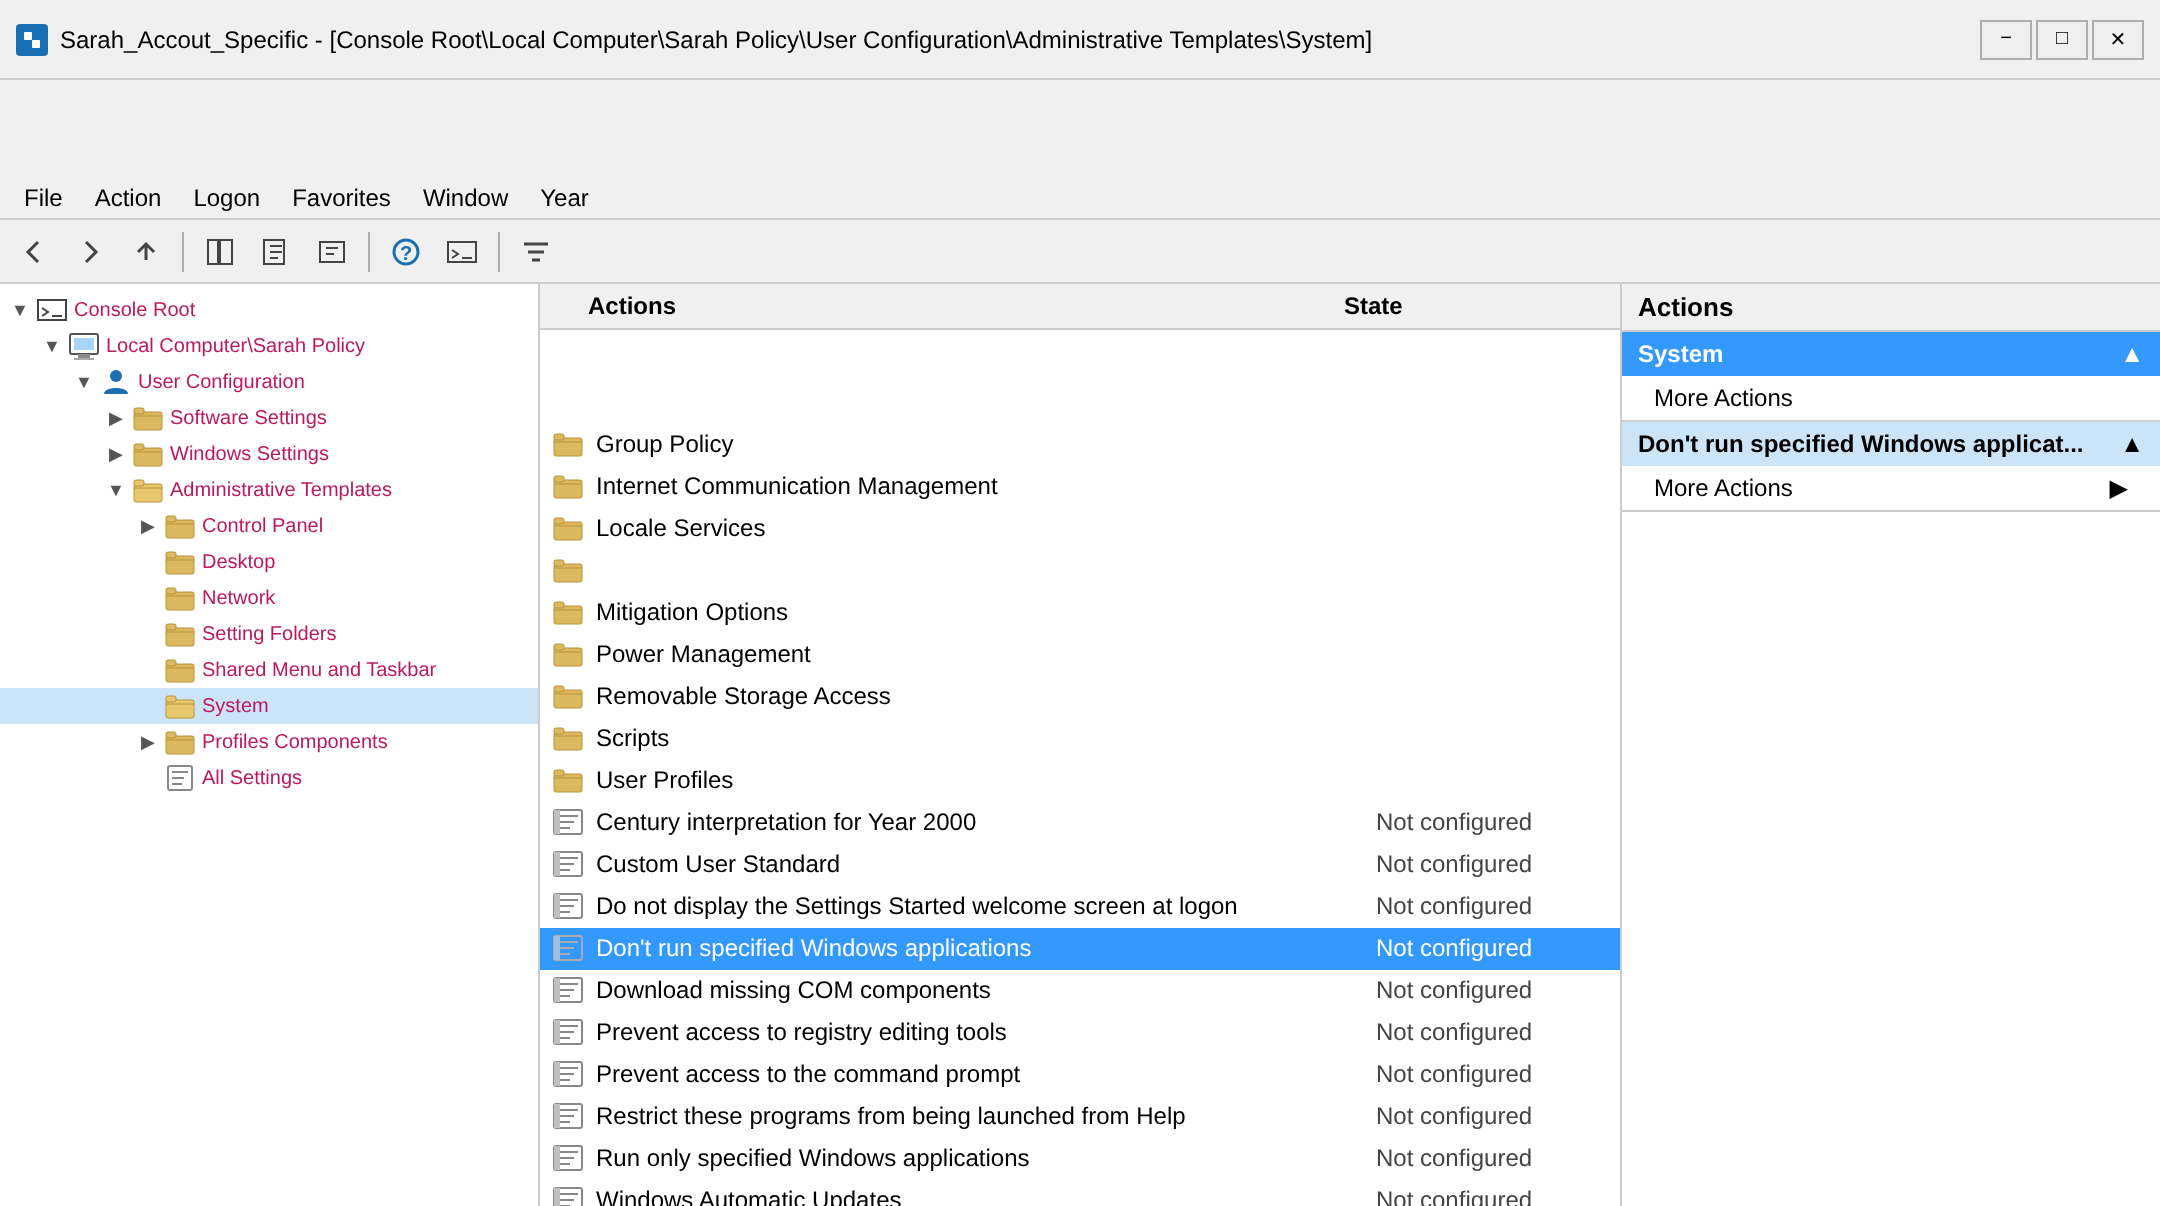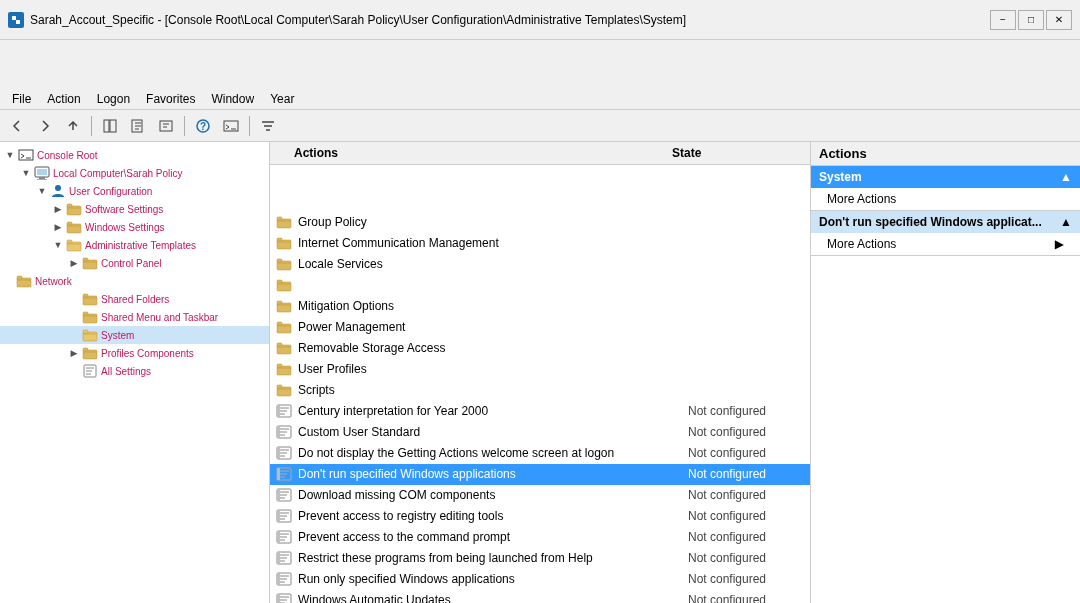--- a/index.html
+++ b/index.html
@@ -461,43 +461,54 @@
       <span class="tree-icon">
         <svg width="16" height="16" viewBox="0 0 16 16">
           <rect x="1" y="5" width="14" height="9" rx="1" fill="#dcb95e" stroke="#b8923a" stroke-width="0.5"></rect>
           <path d="M1 7h14" stroke="#b8923a" stroke-width="0.5"></path>
           <rect x="1" y="3" width="5" height="3" rx="1" fill="#dcb95e" stroke="#b8923a" stroke-width="0.5"></rect>
         </svg>
       </span>
       <span class="tree-label">Control Panel</span>
     </div>
 
-
-    <div class="tree-item" style="">
-      <span class="tree-expander" style="width:16px"></span>
-      <span class="tree-icon">
-        <svg width="16" height="16" viewBox="0 0 16 16">
-          <rect x="1" y="5" width="14" height="9" rx="1" fill="#dcb95e" stroke="#b8923a" stroke-width="0.5"></rect>
-          <path d="M1 7h14" stroke="#b8923a" stroke-width="0.5"></path>
-          <rect x="1" y="3" width="5" height="3" rx="1" fill="#dcb95e" stroke="#b8923a" stroke-width="0.5"></rect>
-        </svg>
-      </span>
-      <span class="tree-label">Network</span>
-    </div>
-
     <div class="tree-item" style="padding-left:66px">
       <span class="tree-expander" style="width:16px"></span>
       <span class="tree-icon">
         <svg width="16" height="16" viewBox="0 0 16 16">
           <rect x="1" y="5" width="14" height="9" rx="1" fill="#dcb95e" stroke="#b8923a" stroke-width="0.5"></rect>
           <path d="M1 7h14" stroke="#b8923a" stroke-width="0.5"></path>
           <rect x="1" y="3" width="5" height="3" rx="1" fill="#dcb95e" stroke="#b8923a" stroke-width="0.5"></rect>
         </svg>
       </span>
-      <span class="tree-label">Shared Folders</span>
+      <span class="tree-label">Desktop</span>
+    </div>
+
+    <div class="tree-item" style="padding-left:66px">
+      <span class="tree-expander" style="width:16px"></span>
+      <span class="tree-icon">
+        <svg width="16" height="16" viewBox="0 0 16 16">
+          <rect x="1" y="5" width="14" height="9" rx="1" fill="#dcb95e" stroke="#b8923a" stroke-width="0.5"></rect>
+          <path d="M1 7h14" stroke="#b8923a" stroke-width="0.5"></path>
+          <rect x="1" y="3" width="5" height="3" rx="1" fill="#dcb95e" stroke="#b8923a" stroke-width="0.5"></rect>
+        </svg>
+      </span>
+      <span class="tree-label">Network</span>
+    </div>
+
+    <div class="tree-item" style="padding-left:66px">
+      <span class="tree-expander" style="width:16px"></span>
+      <span class="tree-icon">
+        <svg width="16" height="16" viewBox="0 0 16 16">
+          <rect x="1" y="5" width="14" height="9" rx="1" fill="#dcb95e" stroke="#b8923a" stroke-width="0.5"></rect>
+          <path d="M1 7h14" stroke="#b8923a" stroke-width="0.5"></path>
+          <rect x="1" y="3" width="5" height="3" rx="1" fill="#dcb95e" stroke="#b8923a" stroke-width="0.5"></rect>
+        </svg>
+      </span>
+      <span class="tree-label">Setting Folders</span>
     </div>
 
     <div class="tree-item" style="padding-left:66px">
       <span class="tree-expander" style="width:16px"></span>
       <span class="tree-icon">
         <svg width="16" height="16" viewBox="0 0 16 16">
           <rect x="1" y="5" width="14" height="9" rx="1" fill="#dcb95e" stroke="#b8923a" stroke-width="0.5"></rect>
           <path d="M1 7h14" stroke="#b8923a" stroke-width="0.5"></path>
           <rect x="1" y="3" width="5" height="3" rx="1" fill="#dcb95e" stroke="#b8923a" stroke-width="0.5"></rect>
         </svg>
@@ -637,33 +648,33 @@
       </div>
 
       <div class="list-row">
         <div class="row-icon">
           <svg width="16" height="16" viewBox="0 0 16 16">
             <rect x="1" y="5" width="14" height="9" rx="1" fill="#dcb95e" stroke="#b8923a" stroke-width="0.5"></rect>
             <path d="M1 7h14" stroke="#b8923a" stroke-width="0.5"></path>
             <rect x="1" y="3" width="5" height="3" rx="1" fill="#dcb95e" stroke="#b8923a" stroke-width="0.5"></rect>
           </svg>
         </div>
-        <div class="row-label">User Profiles</div>
+        <div class="row-label">Scripts</div>
         <div class="col-state-val"></div>
       </div>
 
       <div class="list-row">
         <div class="row-icon">
           <svg width="16" height="16" viewBox="0 0 16 16">
             <rect x="1" y="5" width="14" height="9" rx="1" fill="#dcb95e" stroke="#b8923a" stroke-width="0.5"></rect>
             <path d="M1 7h14" stroke="#b8923a" stroke-width="0.5"></path>
             <rect x="1" y="3" width="5" height="3" rx="1" fill="#dcb95e" stroke="#b8923a" stroke-width="0.5"></rect>
           </svg>
         </div>
-        <div class="row-label">Scripts</div>
+        <div class="row-label">User Profiles</div>
         <div class="col-state-val"></div>
       </div>
 
       <div class="list-row">
         <div class="row-icon">
           <svg width="16" height="16" viewBox="0 0 16 16">
             <rect x="1" y="2" width="14" height="12" rx="1" fill="none" stroke="#888" stroke-width="1"></rect>
             <path d="M3 5h10M3 8h8M3 11h6" stroke="#888" stroke-width="1"></path>
             <rect x="1" y="2" width="3" height="12" fill="#c0c0c0" rx="1 0 0 1"></rect>
           </svg>
@@ -685,21 +696,21 @@
       </div>
 
       <div class="list-row">
         <div class="row-icon">
           <svg width="16" height="16" viewBox="0 0 16 16">
             <rect x="1" y="2" width="14" height="12" rx="1" fill="none" stroke="#888" stroke-width="1"></rect>
             <path d="M3 5h10M3 8h8M3 11h6" stroke="#888" stroke-width="1"></path>
             <rect x="1" y="2" width="3" height="12" fill="#c0c0c0" rx="1 0 0 1"></rect>
           </svg>
         </div>
-        <div class="row-label">Do not display the Getting Actions welcome screen at logon</div>
+        <div class="row-label">Do not display the Settings Started welcome screen at logon</div>
         <div class="col-state-val">Not configured</div>
       </div>
 
       <div class="list-row selected">
         <div class="row-icon">
           <svg width="16" height="16" viewBox="0 0 16 16">
             <rect x="1" y="2" width="14" height="12" rx="1" fill="none" stroke="#aaa" stroke-width="1"></rect>
             <path d="M3 5h10M3 8h8M3 11h6" stroke="#aaa" stroke-width="1"></path>
             <rect x="1" y="2" width="3" height="12" fill="#a0c0e0" rx="1 0 0 1"></rect>
           </svg>

